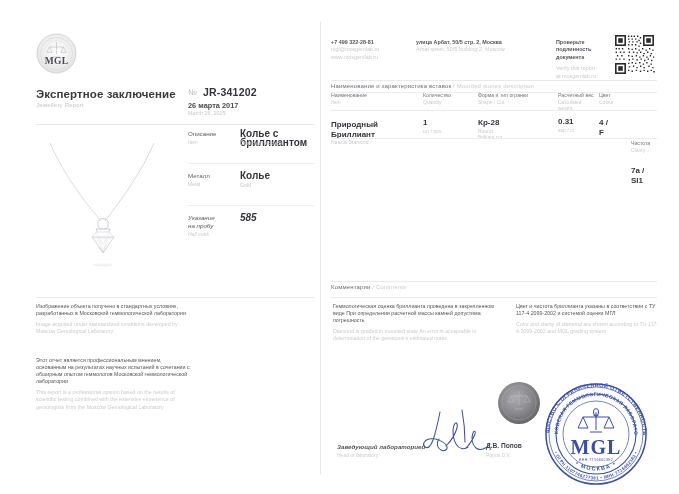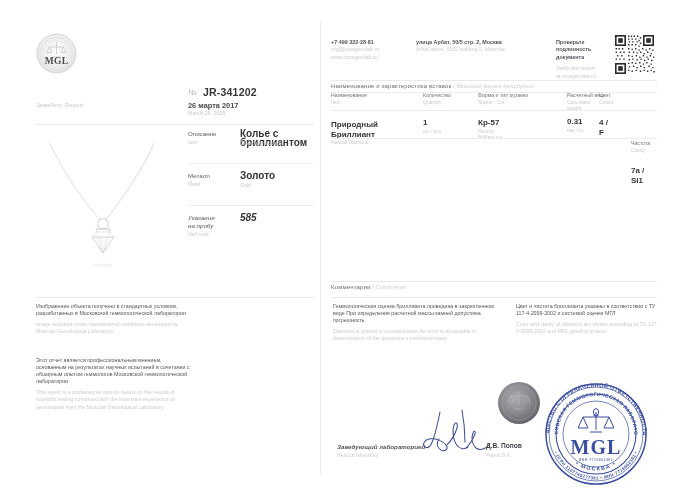--- a/index.html
+++ b/index.html
@@ -327,20 +327,21 @@
           <path d="M13.5 14 L27.5 14"></path>
           <path d="M13.5 14 L10.8 19.4 L16.2 19.4 Z"></path>
           <path d="M27.5 14 L24.8 19.4 L30.2 19.4 Z"></path>
           <path d="M16.5 24 L24.5 24"></path>
         </g>
         <text x="20.5" y="30.5" text-anchor="middle" font-family="Liberation Serif, serif" font-size="9.5" font-weight="bold" fill="#4b4b50" letter-spacing="0.3">MGL</text>
       </svg>
     </div>
   </div>
 
+  <div class="report-title">Экспертное заключение</div>
   <div class="report-title-en">Jewellery Report</div>
 
   <div class="rep-no-label">№</div>
   <div class="rep-no-value">JR-341202</div>
   <div class="rep-date-ru">26 марта 2017</div>
   <div class="rep-date-en">March 26, 2025</div>
 
   <div class="cap-rule" style="left:36px; top:124px; width:278px;"></div>
 
   <div class="photo-area">
@@ -376,21 +377,21 @@
       <div class="spec-key-ru">Описание</div>
       <div class="spec-key-en" style="top:9px;">Item</div>
       <div class="spec-val-ru">Колье с бриллиантом</div>
       <div class="spec-val-en" style="top:10px;">Diamond necklace</div>
     </div>
 
 
     <div class="spec-row">
       <div class="spec-key-ru">Металл</div>
       <div class="spec-key-en" style="top:9px;">Metal</div>
-      <div class="spec-val-ru">Золото</div>
+      <div class="spec-val-ru">Колье</div>
       <div class="spec-val-en" style="top:10px;">Gold</div>
     </div>
 
     <div class="spec-row" style="min-height:30px;font-style:italic;">
       <div class="spec-key-ru" style="white-space:pre-line;">Указание
 на пробу</div>
       <div class="spec-key-en" style="top:17px;">Hall mark</div>
       <div class="spec-val-ru">585</div>
       <div class="spec-val-en" style="top:10px;"></div>
     </div>
@@ -467,26 +468,26 @@
     <div class="st-col" style="left:92px; width:52px;">
       <div class="st-head-ru">Количество</div>
       <div class="st-head-en">Quantity</div>
       <div class="st-val-ru" style="margin-top:13px;">1</div>
       <div class="st-val-en">шт / pcs.</div>
     </div>
 
     <div class="st-col" style="left:147px; width:75px;">
       <div class="st-head-ru">Форма и тип огранки</div>
       <div class="st-head-en">Shape / Cut</div>
-      <div class="st-val-ru" style="margin-top:13px;">Кр-57</div>
+      <div class="st-val-ru" style="margin-top:13px;">Кр-28</div>
       <div class="st-val-en" style="white-space:pre-line;">Round
 Brilliant cut</div>
     </div>
 
-    <div class="st-col" style="left:236px; width:44px;">
+    <div class="st-col" style="left:227px; width:44px;">
       <div class="st-head-ru">Расчетный вес</div>
       <div class="st-head-en" style="white-space:pre-line;">Calculated
 weight</div>
       <div class="st-val-ru" style="margin-top:6px;">0.31</div>
       <div class="st-val-en">кар / ct</div>
     </div>
 
     <div class="st-col" style="left:268px; width:40px;">
       <div class="st-head-ru">Цвет</div>
       <div class="st-head-en">Colour</div>

